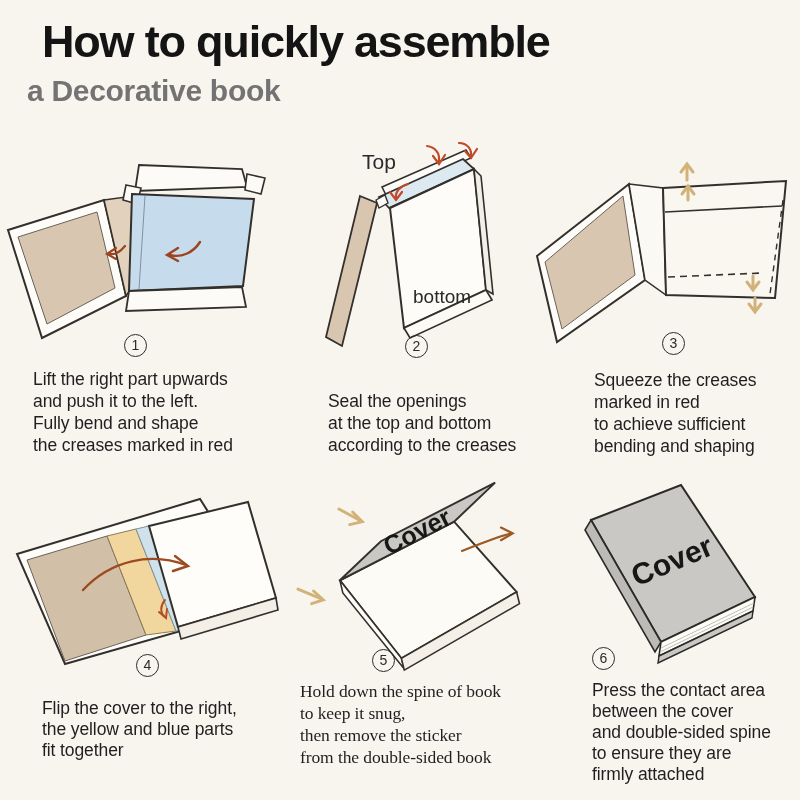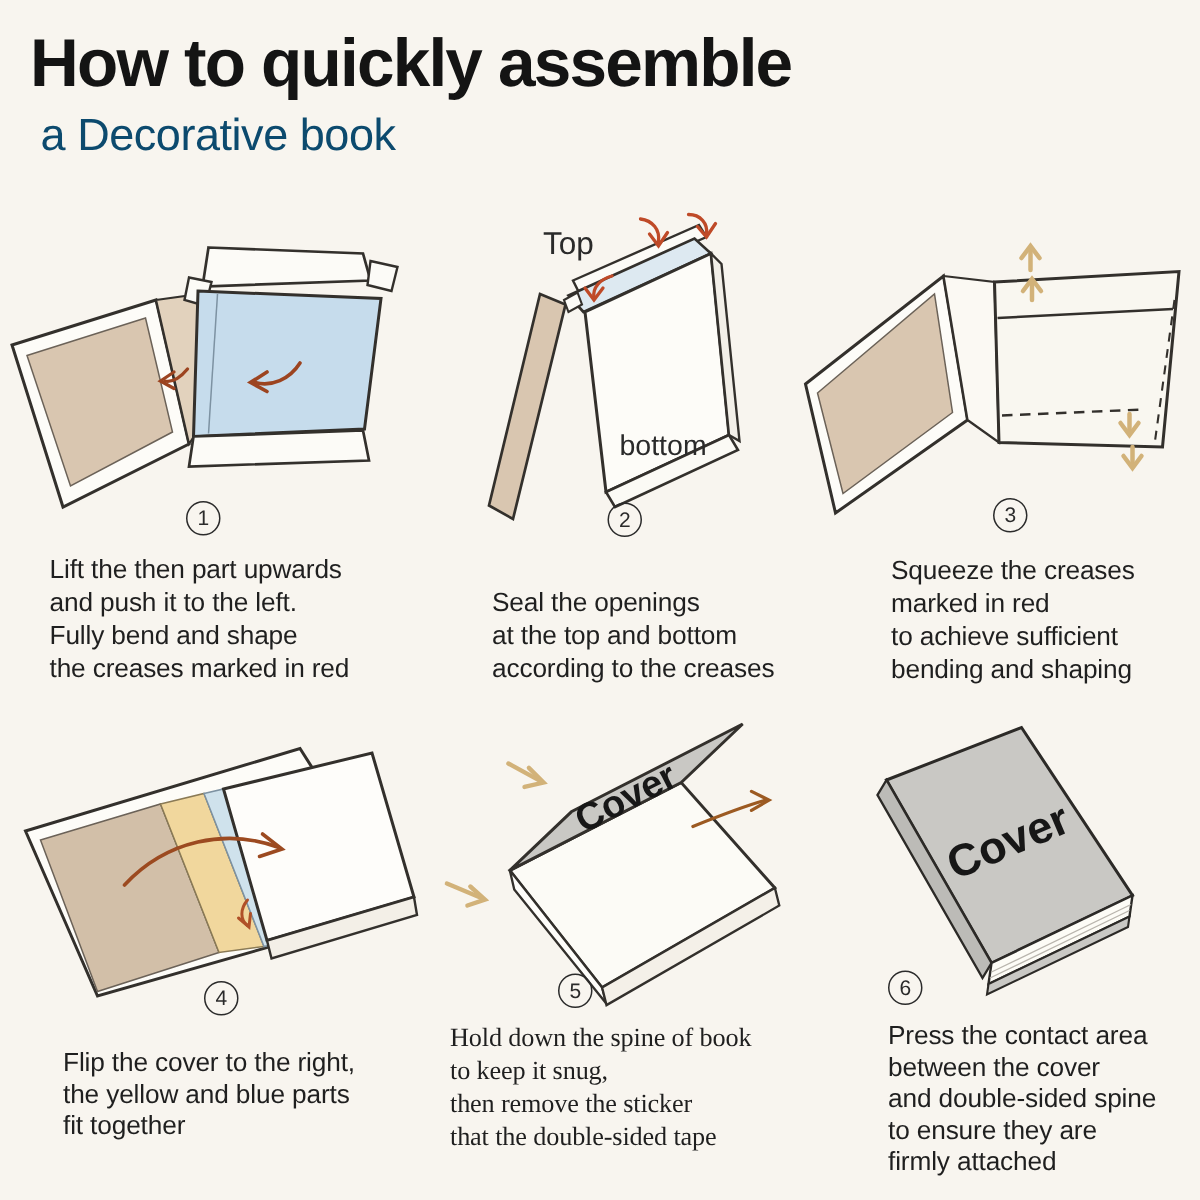--- a/index.html
+++ b/index.html
@@ -1,26 +1,26 @@
 <!DOCTYPE html>
 <html><head>
 <meta charset="utf-8">
 <style>
   html,body{margin:0;padding:0;background:#f8f5ef;}
   .canvas{
     position:relative;width:800px;height:800px;background:#f8f5ef;
     font-family:"Liberation Sans",sans-serif;color:#222;overflow:hidden;
   }
   .title{
-    position:absolute;left:20px;top:16px;font-size:45px;font-weight:700;
+    position:absolute;left:42px;top:16px;font-size:45px;font-weight:700;
     letter-spacing:-1.2px;color:#141414;white-space:nowrap;
   }
   .subtitle{
-    position:absolute;left:27px;top:74px;font-size:30px;font-weight:400;
-    letter-spacing:-0.3px;color:#0c4a6e;white-space:nowrap;
+    position:absolute;left:27px;top:74px;font-size:30px;font-weight:700;
+    letter-spacing:-0.3px;color:#737373;white-space:nowrap;
   }
   .illus{position:absolute;}
   .stepnum{
     position:absolute;width:21px;height:21px;border:1.6px solid #2b2b2b;
     border-radius:50%;text-align:center;line-height:21px;font-size:14px;
     color:#2b2b2b;background:transparent;
   }
   .steptext{
     position:absolute;font-size:17.5px;line-height:22px;color:#1f1f1f;
     letter-spacing:-0.1px;white-space:nowrap;
@@ -150,21 +150,21 @@
   </svg>
 
   <div class="stepnum" style="left:124px;top:334px;">1</div>
   <div class="stepnum" style="left:405px;top:335px;">2</div>
   <div class="stepnum" style="left:662px;top:332px;">3</div>
   <div class="stepnum" style="left:136px;top:654px;">4</div>
   <div class="stepnum" style="left:372px;top:649px;">5</div>
   <div class="stepnum" style="left:592px;top:647px;">6</div>
 
   <div class="steptext" style="left:33px;top:368px;">
-    <div>Lift the then part upwards</div>
+    <div>Lift the right part upwards</div>
     <div>and push it to the left.</div>
     <div>Fully bend and shape</div>
     <div>the creases marked in red</div>
   </div>
 
   <div class="steptext" style="left:328px;top:390px;">
     <div>Seal the openings</div>
     <div>at the top and bottom</div>
     <div>according to the creases</div>
   </div>
@@ -179,21 +179,21 @@
   <div class="steptext tight" style="left:42px;top:698px;">
     <div>Flip the cover to the right,</div>
     <div>the yellow and blue parts</div>
     <div>fit together</div>
   </div>
 
   <div class="steptext" style="left:300px;top:680px;font-family:Liberation Serif, serif;">
     <div>Hold down the spine of book</div>
     <div>to keep it snug,</div>
     <div>then remove the sticker</div>
-    <div>that the double-sided tape</div>
+    <div>from the double-sided book</div>
   </div>
 
   <div class="steptext tight" style="left:592px;top:680px;">
     <div>Press the contact area</div>
     <div>between the cover</div>
     <div>and double-sided spine</div>
     <div>to ensure they are</div>
     <div>firmly attached</div>
   </div>
 

